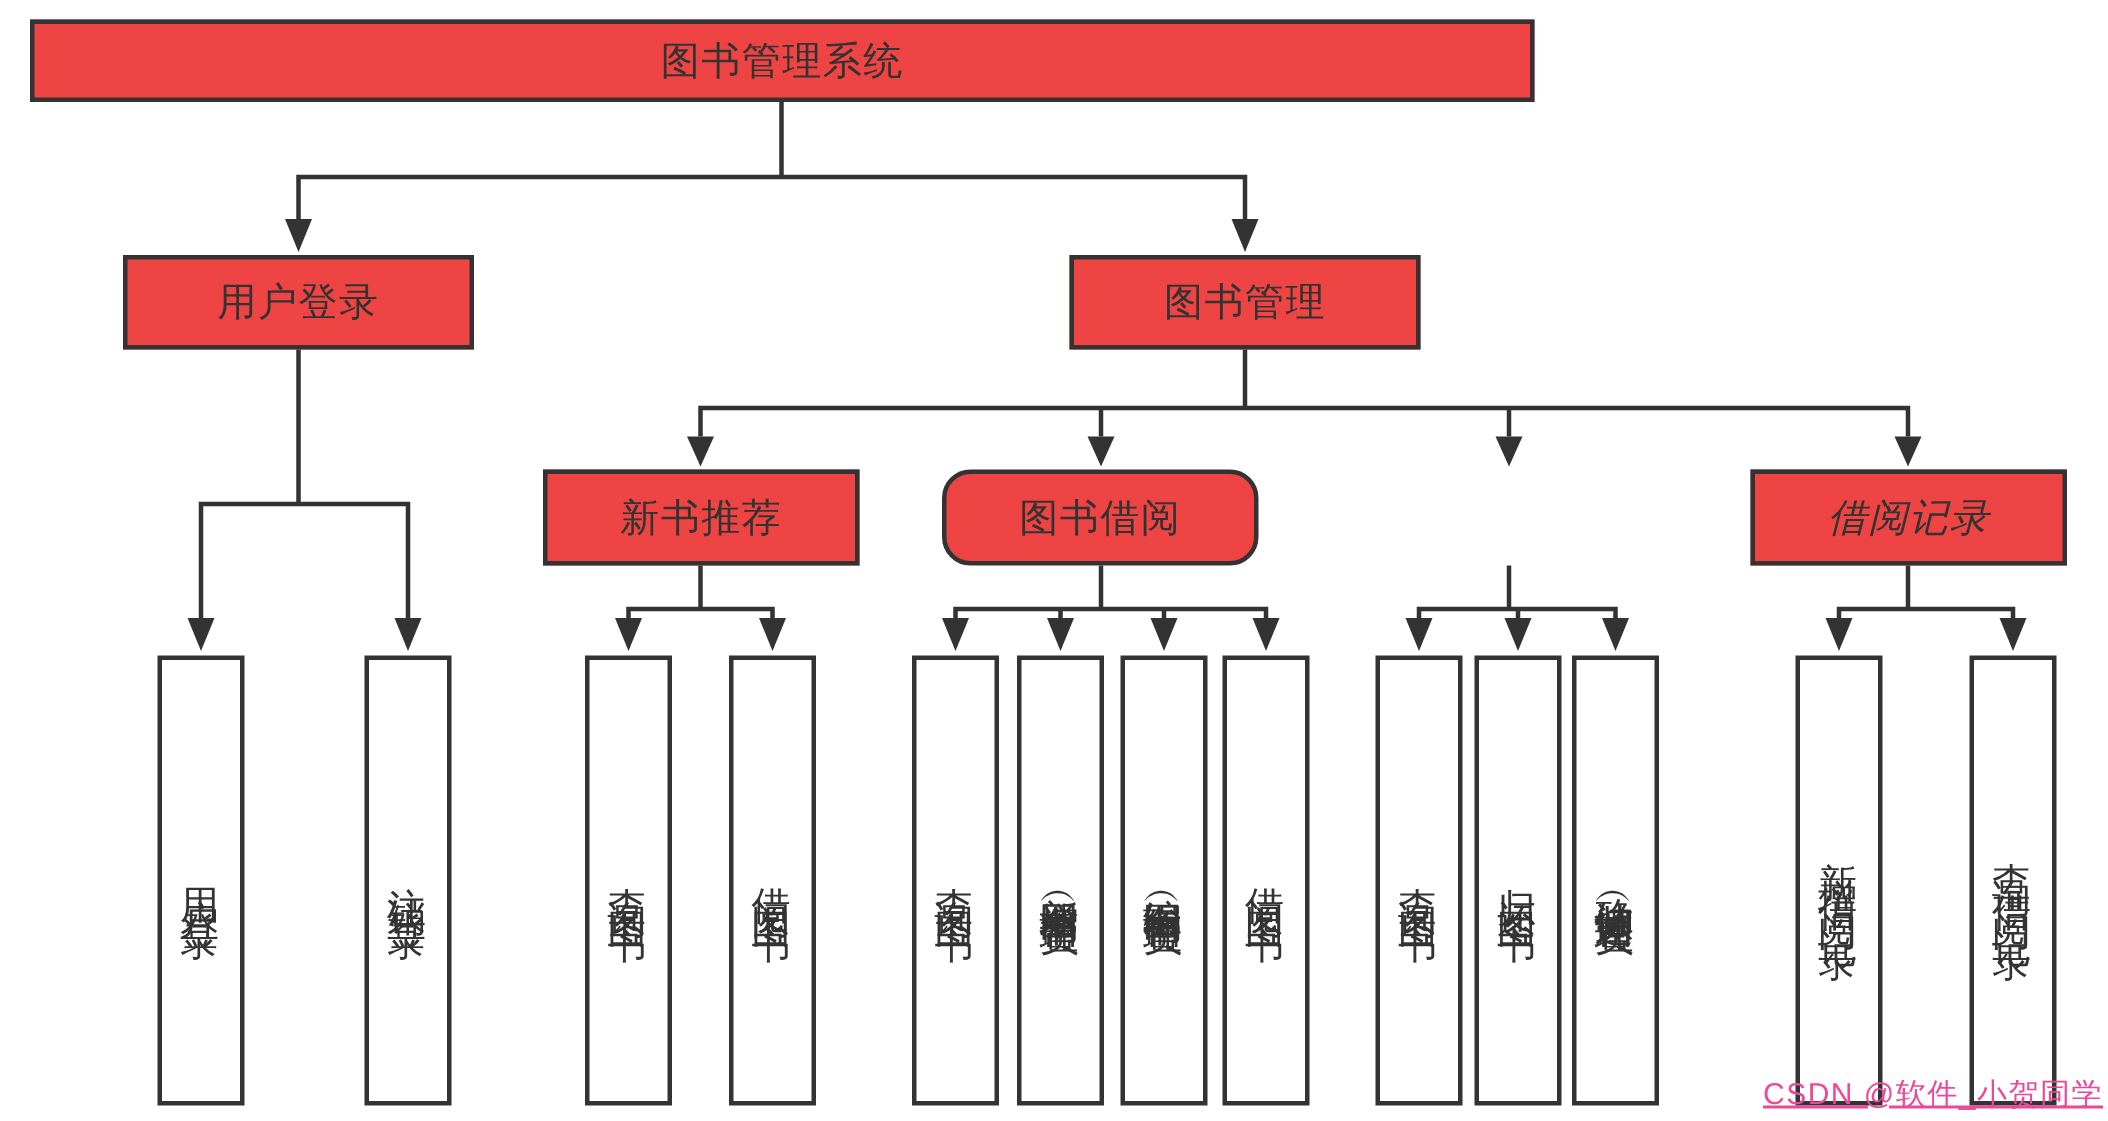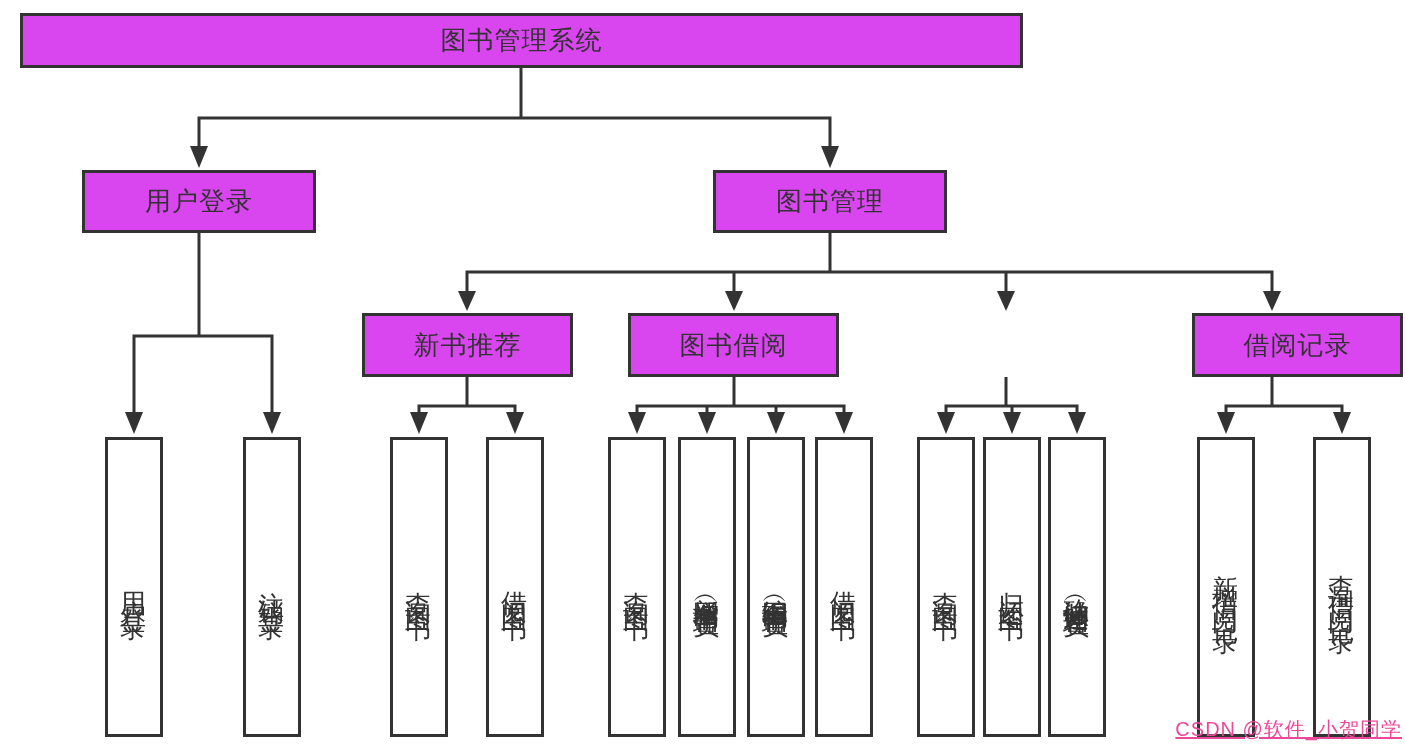--- a/index.html
+++ b/index.html
@@ -4,32 +4,32 @@
 <style>
   html,body{margin:0;padding:0;}
   body{
     width:1405px;height:747px;position:relative;background:#ffffff;
     font-family:"Liberation Sans","DejaVu Sans",sans-serif;
     color:#333333;overflow:hidden;
   }
   .stage{position:absolute;inset:0;width:1405px;height:747px;}
   svg.wires{position:absolute;left:0;top:0;z-index:1;}
   .box{
-    position:absolute;background:#d946ef;border:3px solid #333333;
+    position:absolute;background:#ef4444;border:3px solid #333333;
     box-sizing:border-box;display:flex;align-items:center;justify-content:center;
     z-index:2;font-size:26px;letter-spacing:1px;color:#333333;
   }
   .root-box   {left:20px;  top:13px;  width:1003px;height:55px;}
   .l2-login   {left:82px;  top:170px; width:234px; height:63px;}
   .l2-books   {left:713px; top:170px; width:234px; height:63px;}
   .l3{top:313px;width:211px;height:64px;}
   .l3-new     {left:362px;align-items:center;}
-  .l3-borrow  {left:628px;}
+  .l3-borrow  {left:628px;border-radius:19px;}
   .l3-current {left:900px;}
-  .l3-records {left:1192px;}
+  .l3-records {left:1167px;font-style:italic;}
   .leaf{
     position:absolute;top:437px;width:58px;height:300px;
     background:#ffffff;border:3px solid #333333;box-sizing:border-box;
     display:flex;align-items:center;justify-content:center;
     writing-mode:vertical-rl;text-orientation:mixed;
     font-size:26px;letter-spacing:8px;z-index:2;color:#333333;
     text-align:center;
   }
   .leaf.tight{letter-spacing:2px;}
   .leaf.mid{letter-spacing:11px;}

